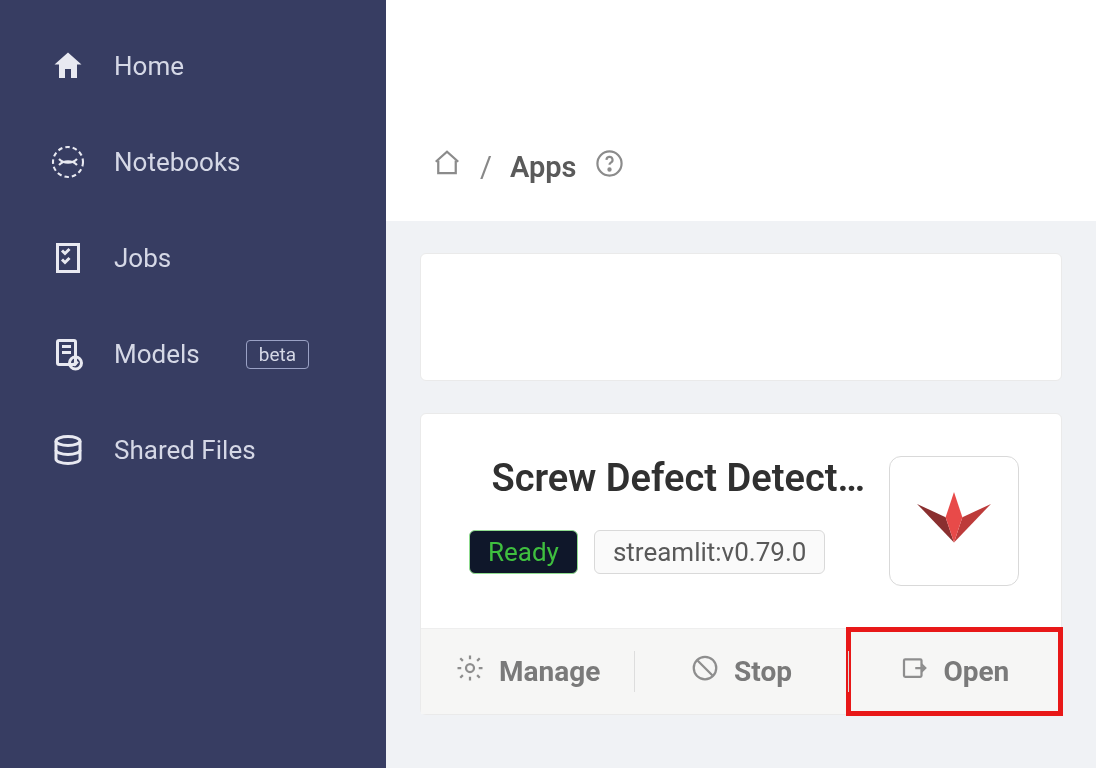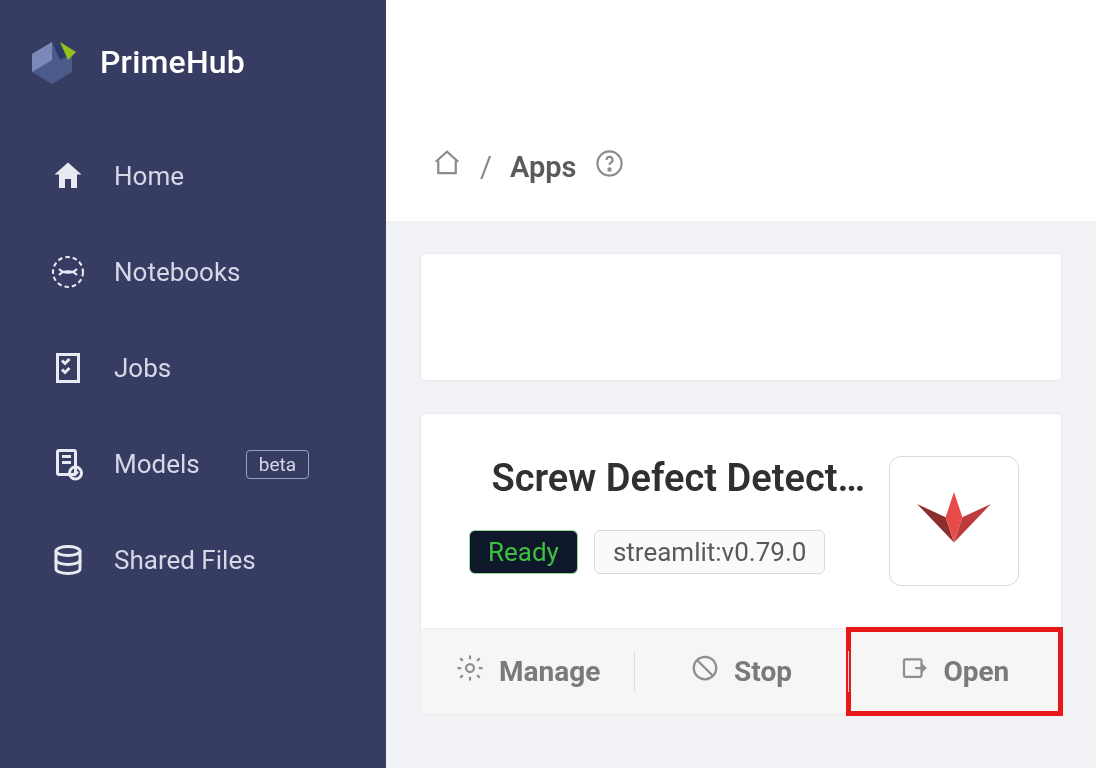--- a/index.html
+++ b/index.html
@@ -166,31 +166,20 @@
   .action svg { width:30px; height:30px; stroke:#8e8e8e; }
   .action.highlighted {
     outline: 5px solid #e81818;
     outline-offset: -3px;
   }
 </style>
 </head>
 <body>
 
 <aside class="sidebar">
-  <div class="brand">
-    <span class="icon">
-      <svg viewBox="0 0 60 60">
-        <polygon points="10,24 30,12 50,24 50,42 30,54 10,42" fill="#4b5a8a"></polygon>
-        <polygon points="30,12 50,24 38,30" fill="#2b3a66"></polygon>
-        <polygon points="38,12 54,22 46,30" fill="#95c11f"></polygon>
-        <polygon points="10,24 30,12 30,30 10,42" fill="#7a89b8"></polygon>
-      </svg>
-    </span>
-    <span class="brand-name">PrimeHub</span>
-  </div>
 
   <nav class="nav">
     <div class="nav-item">
       <span class="icon">
         <svg viewBox="0 0 24 24" fill="#e8e9f1">
             <path d="M12 3l9 8h-3v9h-4v-6h-4v6H6v-9H3z"></path>
           </svg>
       </span>
       <span>Home</span>
     </div>

